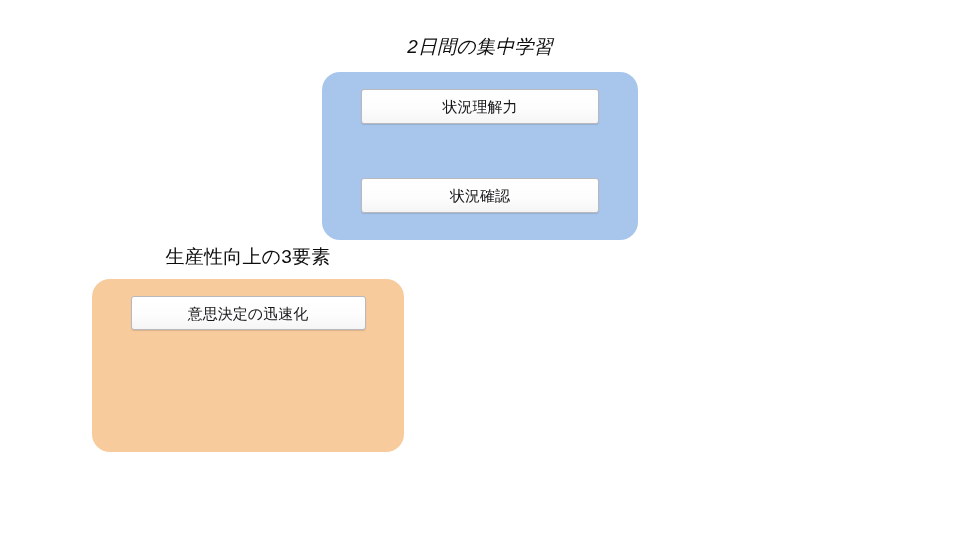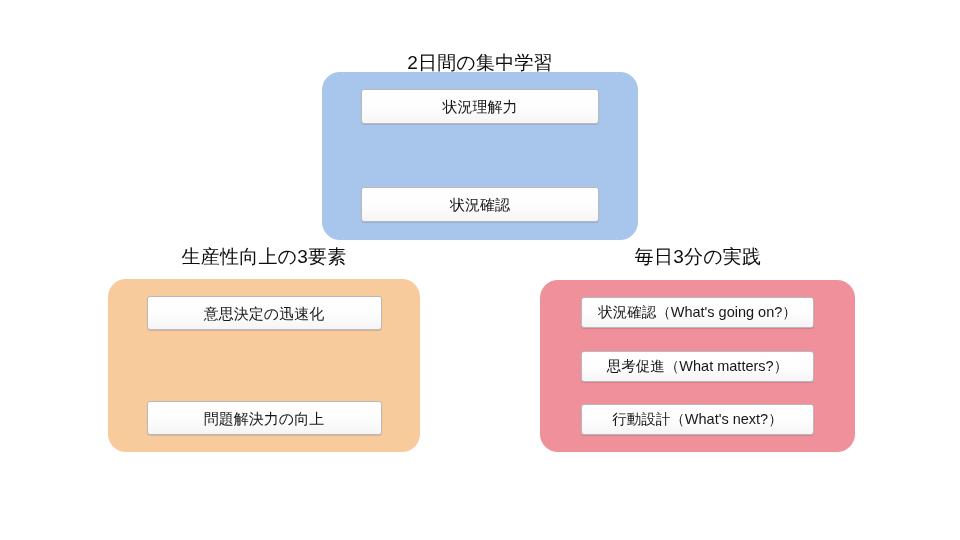--- a/index.html
+++ b/index.html
@@ -60,29 +60,29 @@
     font-size: 15px;
     line-height: 1;
     color: #17171a;
     white-space: nowrap;
     box-shadow: 0 1px 1px rgba(0,0,0,0.12);
   }
   .item.wide-text { font-size: 14.5px; }
 
   
   #group-study { left: 278px; top: 34px; width: 404px; height: 212px; }
-  #group-study .group-title { top: 16px; }
+  #group-study .group-title { top: 0px; font-style: italic; }
   #group-study .panel {
     left: 44px; top: 38px; width: 316px; height: 168px;
-    padding: 17px 0 18px 0;
+    padding: 17px 0 27px 0;
   }
   #group-study .item { width: 238px; height: 35px; }
 
   
-  #group-productivity { left: 60px; top: 244px; width: 408px; height: 214px; }
+  #group-productivity { left: 44px; top: 244px; width: 408px; height: 214px; }
   #group-productivity .group-title { top: 0px; }
   #group-productivity .panel {
     left: 48px; top: 35px; width: 312px; height: 173px;
     padding: 17px 0 17px 0;
   }
   #group-productivity .item { width: 235px; height: 34px; }
 
   
   #group-practice { left: 492px; top: 244px; width: 412px; height: 214px; }
   #group-practice .group-title { top: 0px; }
@@ -102,26 +102,17 @@
     <div class="panel blue">
       <div class="item">状況理解力</div>
       <div class="item">状況確認</div>
     </div>
   </div>
 
   <div class="group" id="group-productivity">
     <div class="group-title">生産性向上の3要素</div>
     <div class="panel orange">
       <div class="item">意思決定の迅速化</div>
-      <div class="item">問題解決力の向上</div>
     </div>
   </div>
 
-  <div class="group" id="group-practice">
-    <div class="group-title">毎日3分の実践</div>
-    <div class="panel pink">
-      <div class="item wide-text">状況確認（What's going on?）</div>
-      <div class="item wide-text">思考促進（What matters?）</div>
-      <div class="item wide-text">行動設計（What's next?）</div>
-    </div>
-  </div>
 
 </div>
 
 </body></html>

